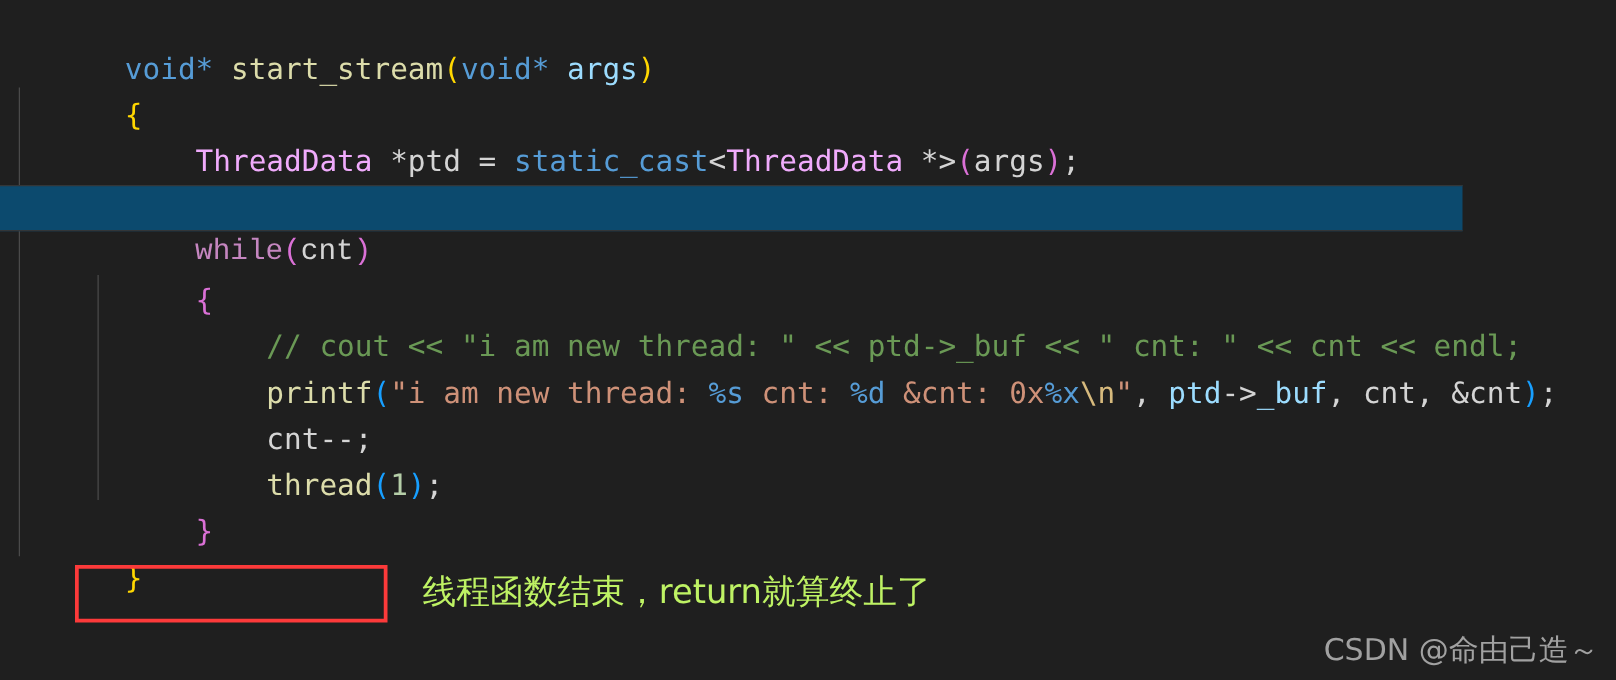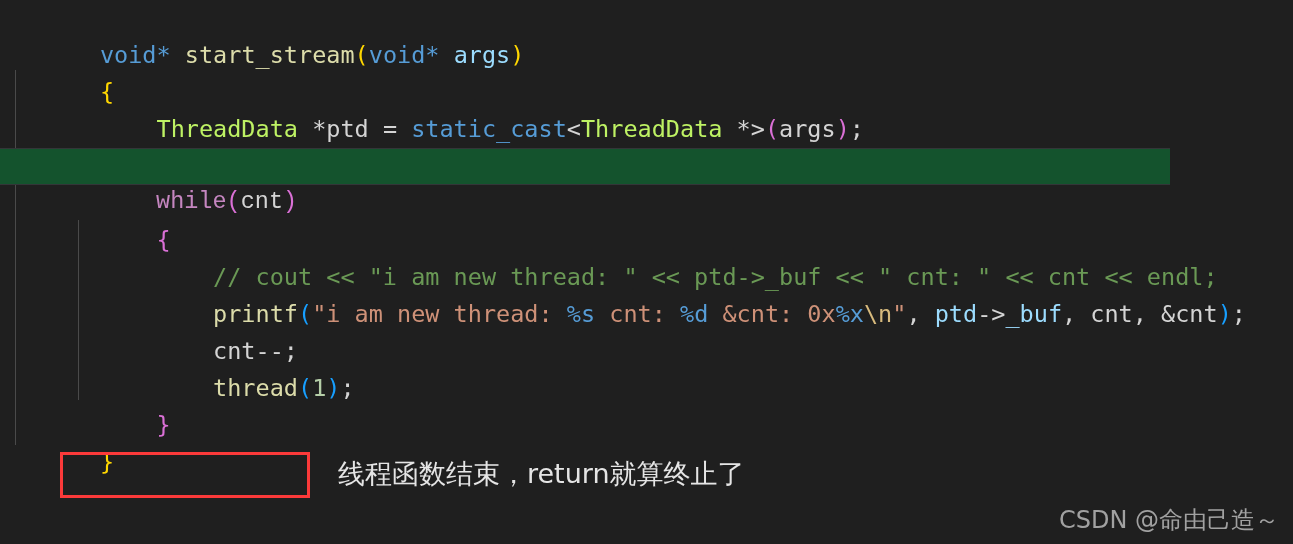--- a/index.html
+++ b/index.html
@@ -36,21 +36,21 @@
     white-space: pre;
     font-family: "DejaVu Sans Mono", "Liberation Mono", monospace;
     font-size: 23.5px;
     letter-spacing: 0px;
     padding-left: 15px;
     box-sizing: border-box;
     color: #d4d4d4;
   }
 
   .line.current {
-    background: #14532d;
+    background: #0c4a6e;
     border-top: 1px solid #333638;
     border-bottom: 1px solid #333638;
     height: 37px;
     line-height: 35px;
     font-family: Liberation Mono, monospace;
   }
 
   
   .guide {
     position: absolute;
@@ -68,39 +68,39 @@
   .ident    { color: #9cdcfe; }  
   .num      { color: #b5cea8; }
   .str      { color: #ce9178; }
   .esc      { color: #d7ba7d; }
   .fmt      { color: #569cd6; }
   .cmt      { color: #6a9955; }
   .op       { color: #d4d4d4; }
   .br1      { color: #ffd700; }
   .br2      { color: #da70d6; }
   .br3      { color: #179fff; }
-  .cls-name { color: #bef264; }
+  .cls-name { color: #f0abfc; }
 
   
   #red-box {
     position: absolute;
     left: 60px;
     top: 452px;
     width: 250px;
     height: 46px;
     border: 3px solid #fc3a3a;
     box-sizing: border-box;
     pointer-events: none;
   }
 
   #annotation {
     position: absolute;
     left: 338px;
     top: 453px;
-    color: #e5e5e5;
+    color: #bef264;
     font-family: "DejaVu Sans", "Liberation Sans", sans-serif;
     font-size: 27px;
     line-height: 42px;
     white-space: pre;
   }
 
   #watermark {
     position: absolute;
     right: 14px;
     bottom: 8px;

